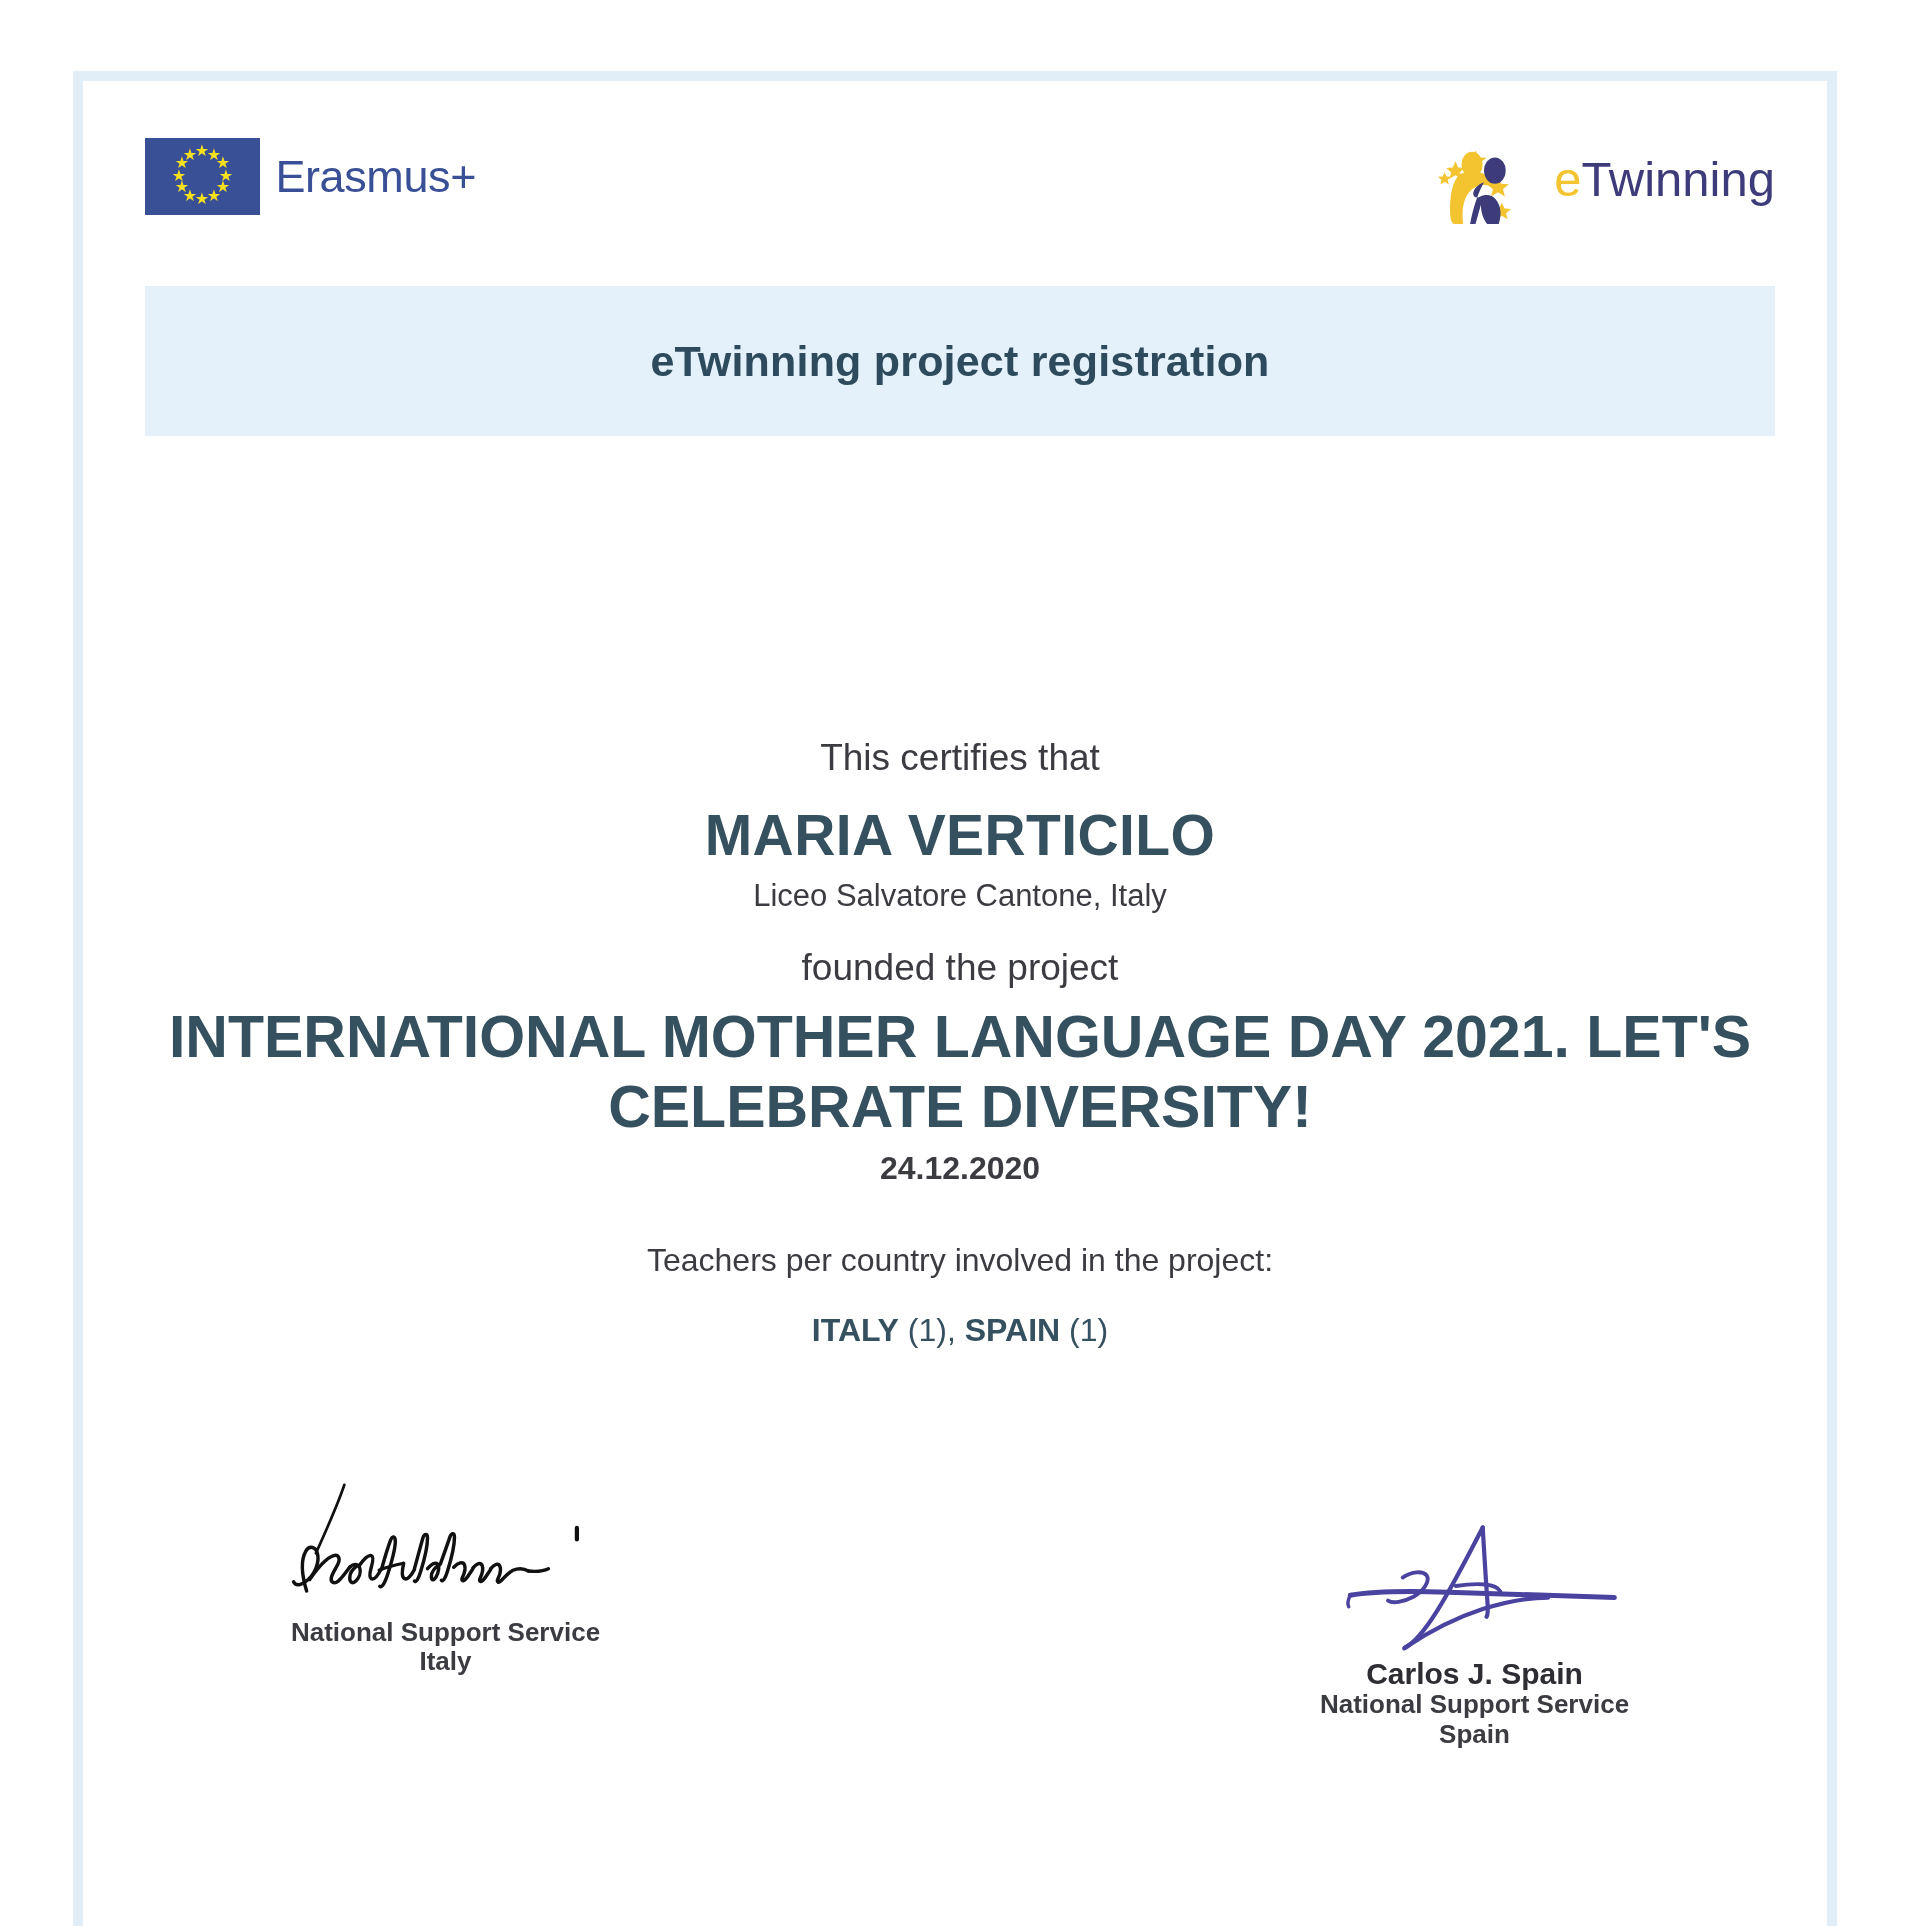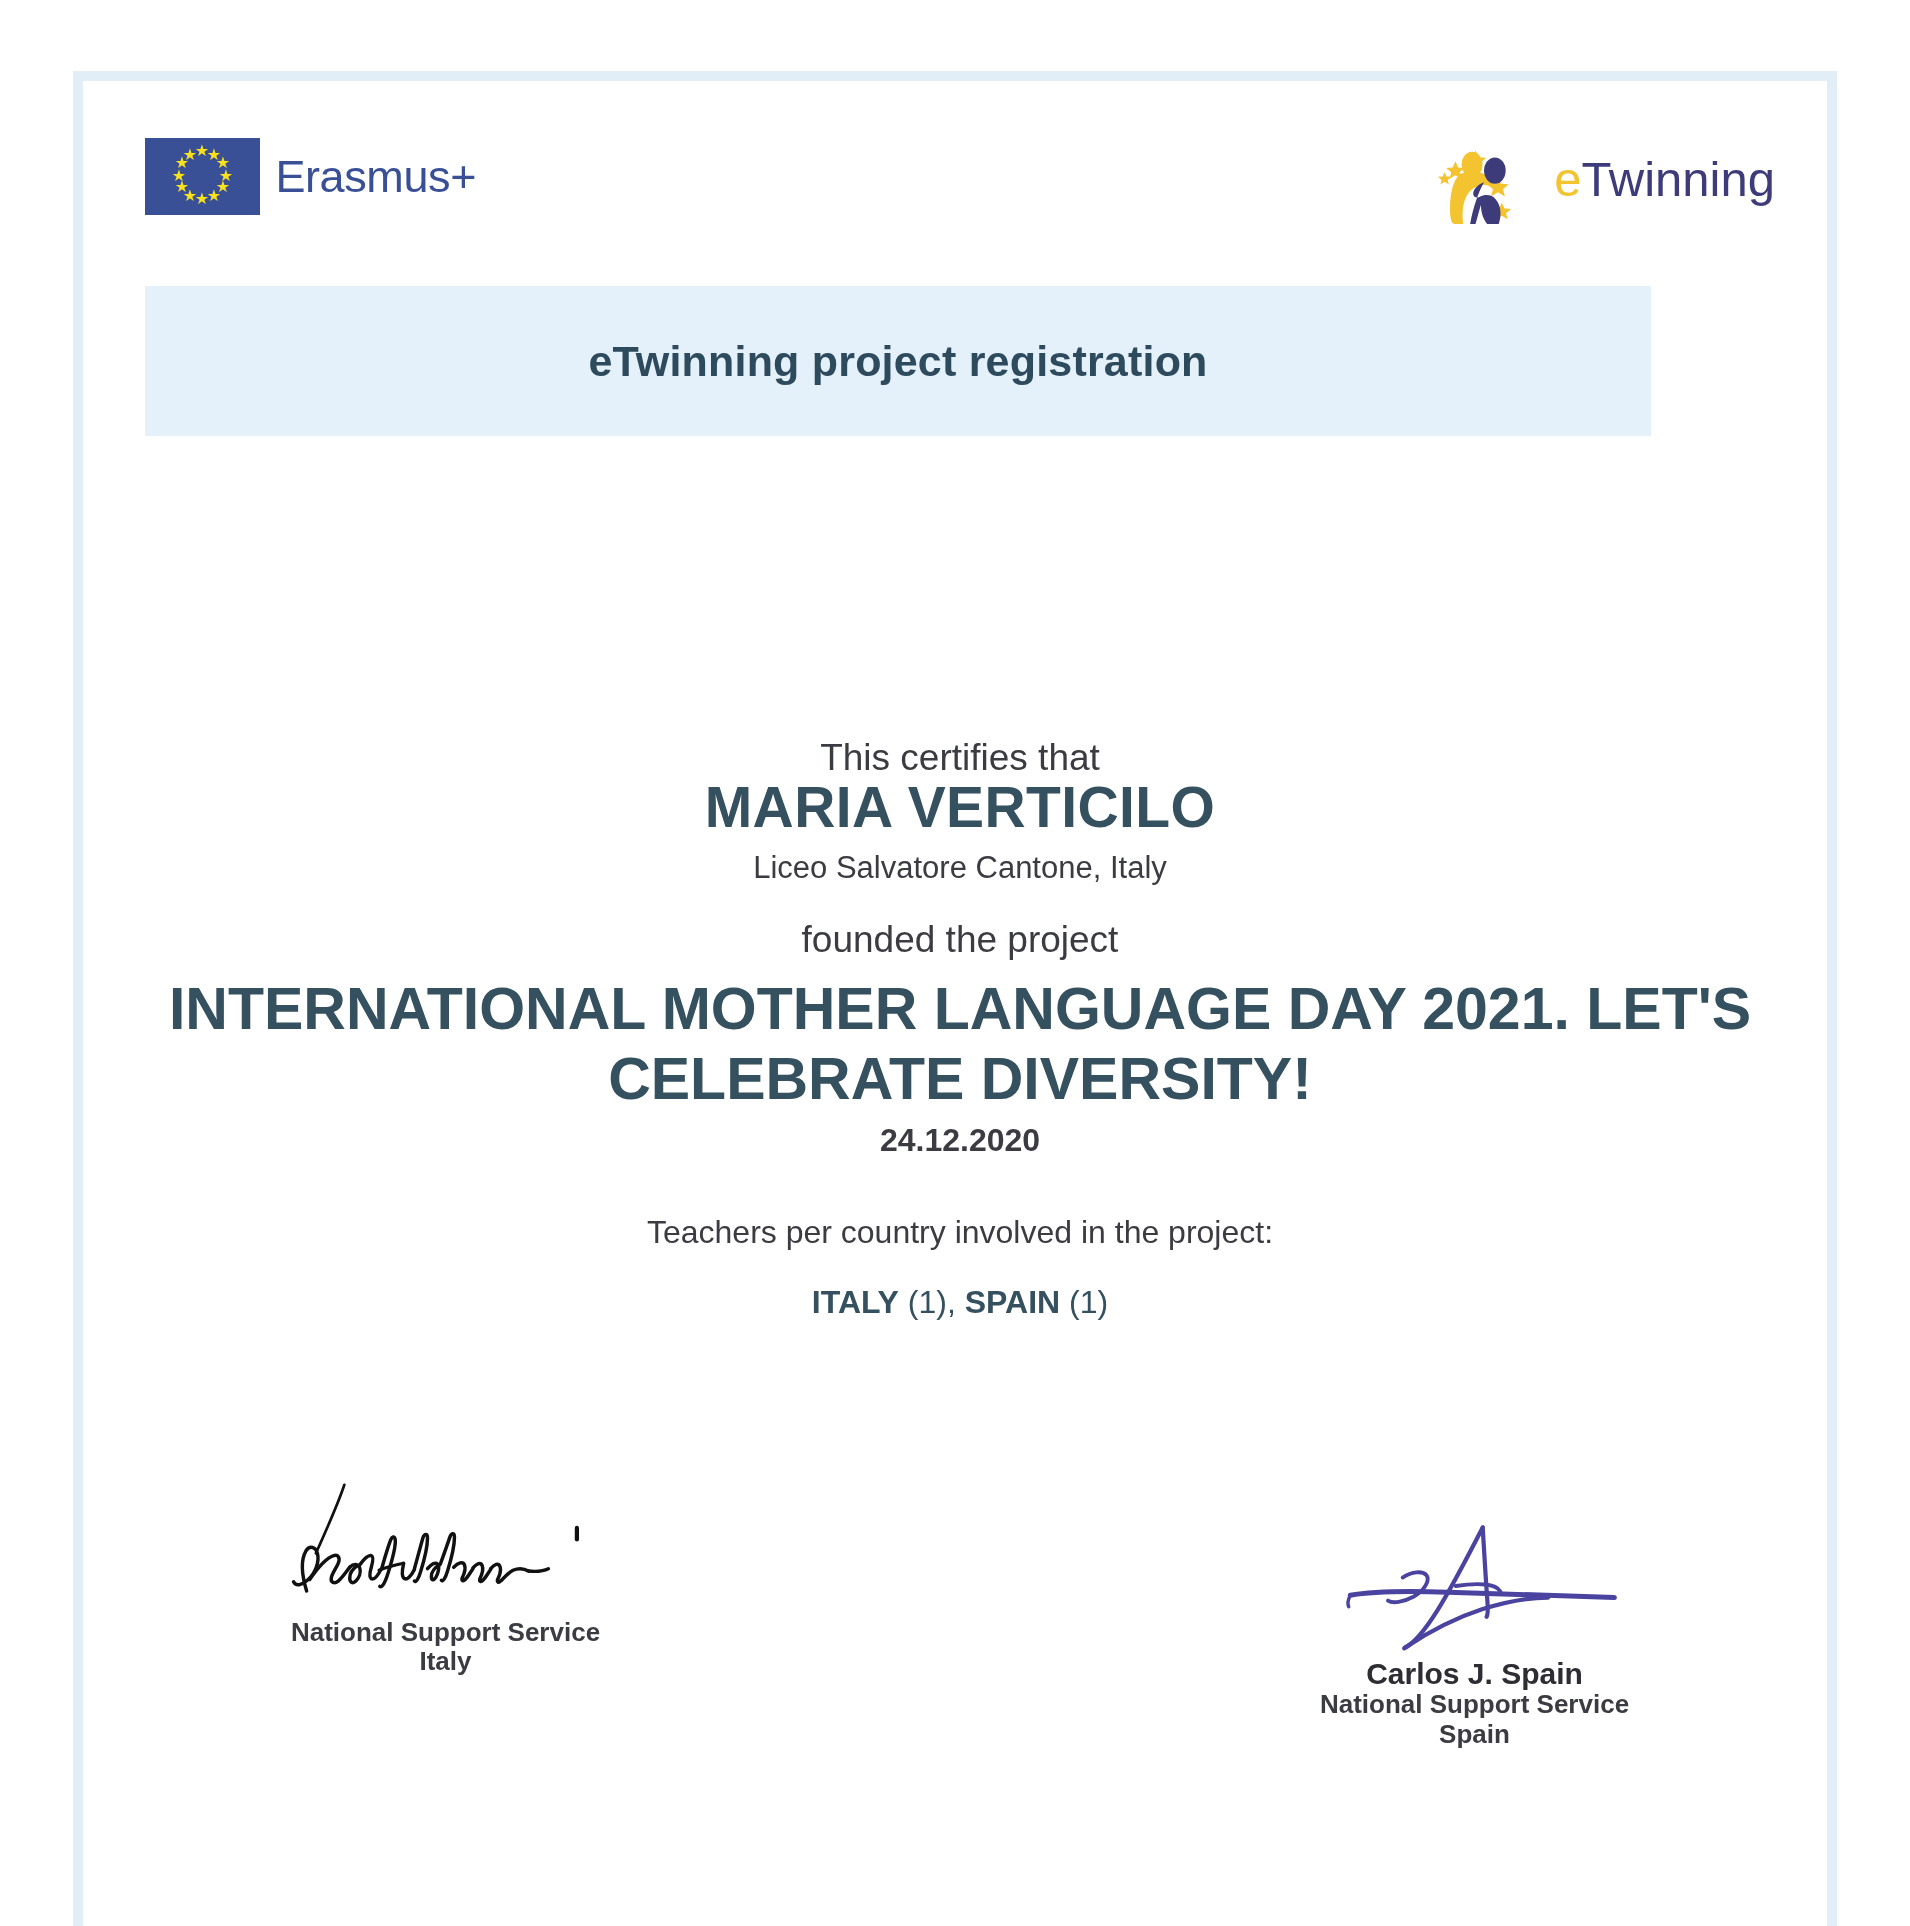--- a/index.html
+++ b/index.html
@@ -104,21 +104,21 @@
     font-weight: 400;
   }
   .et-word .e { color: #f4c430; }
   .et-word .t { color: #3d3b7a; }
 
   
   .banner {
     position: absolute;
     left: 62px;
     top: 205px;
-    width: 1506px;
+    width: 1630px;
     height: 150px;
     background: #e4f0fa;
     display: flex;
     align-items: center;
     justify-content: center;
   }
   .banner-title {
     font-size: 43px;
     font-weight: bold;
     color: #2d4b5c;
@@ -136,20 +136,21 @@
     color: #2f2f35;
   }
   .certifies {
     margin-top: 290px;
     font-size: 37px;
     line-height: 1.05;
     color: #3b3b42;
     font-weight: 400;
   }
   .recipient {
+    margin-top: 28px;
     font-size: 57px;
     line-height: 1.05;
     font-weight: bold;
     color: #35505f;
     letter-spacing: 0.4px;
   }
   .school {
     margin-top: 14.6px;
     font-size: 31px;
     line-height: 1.05;

